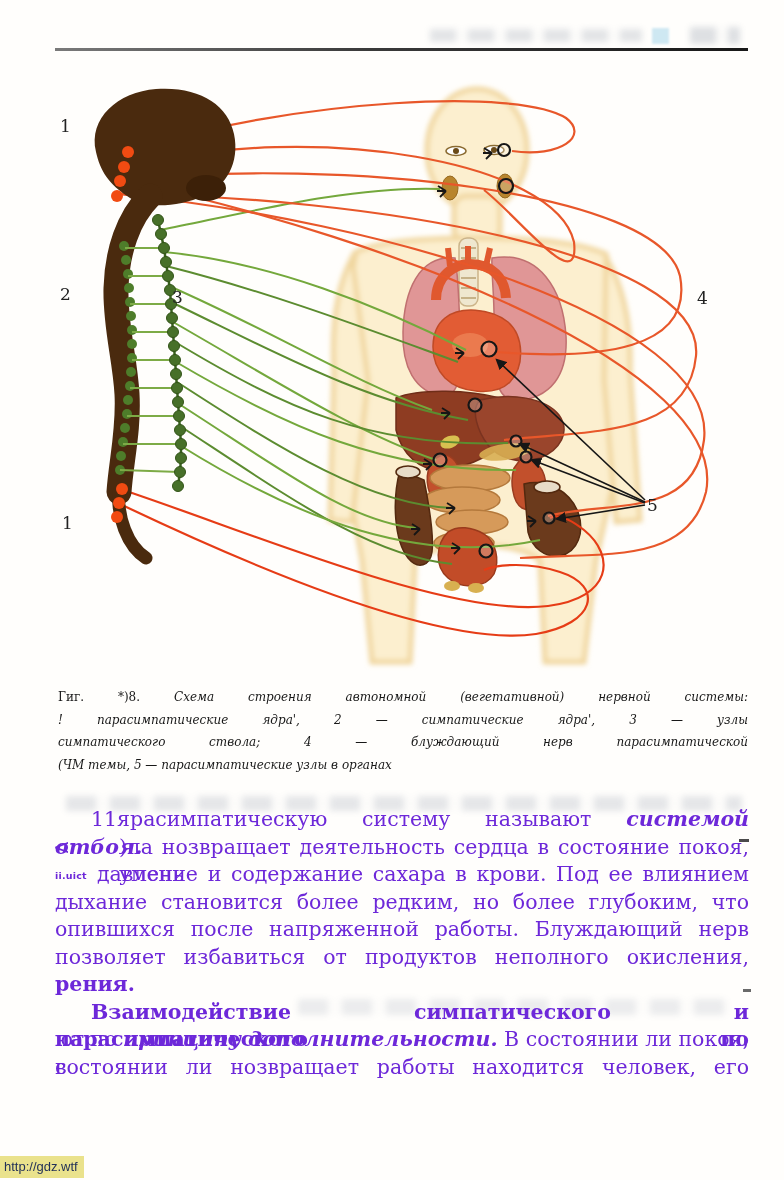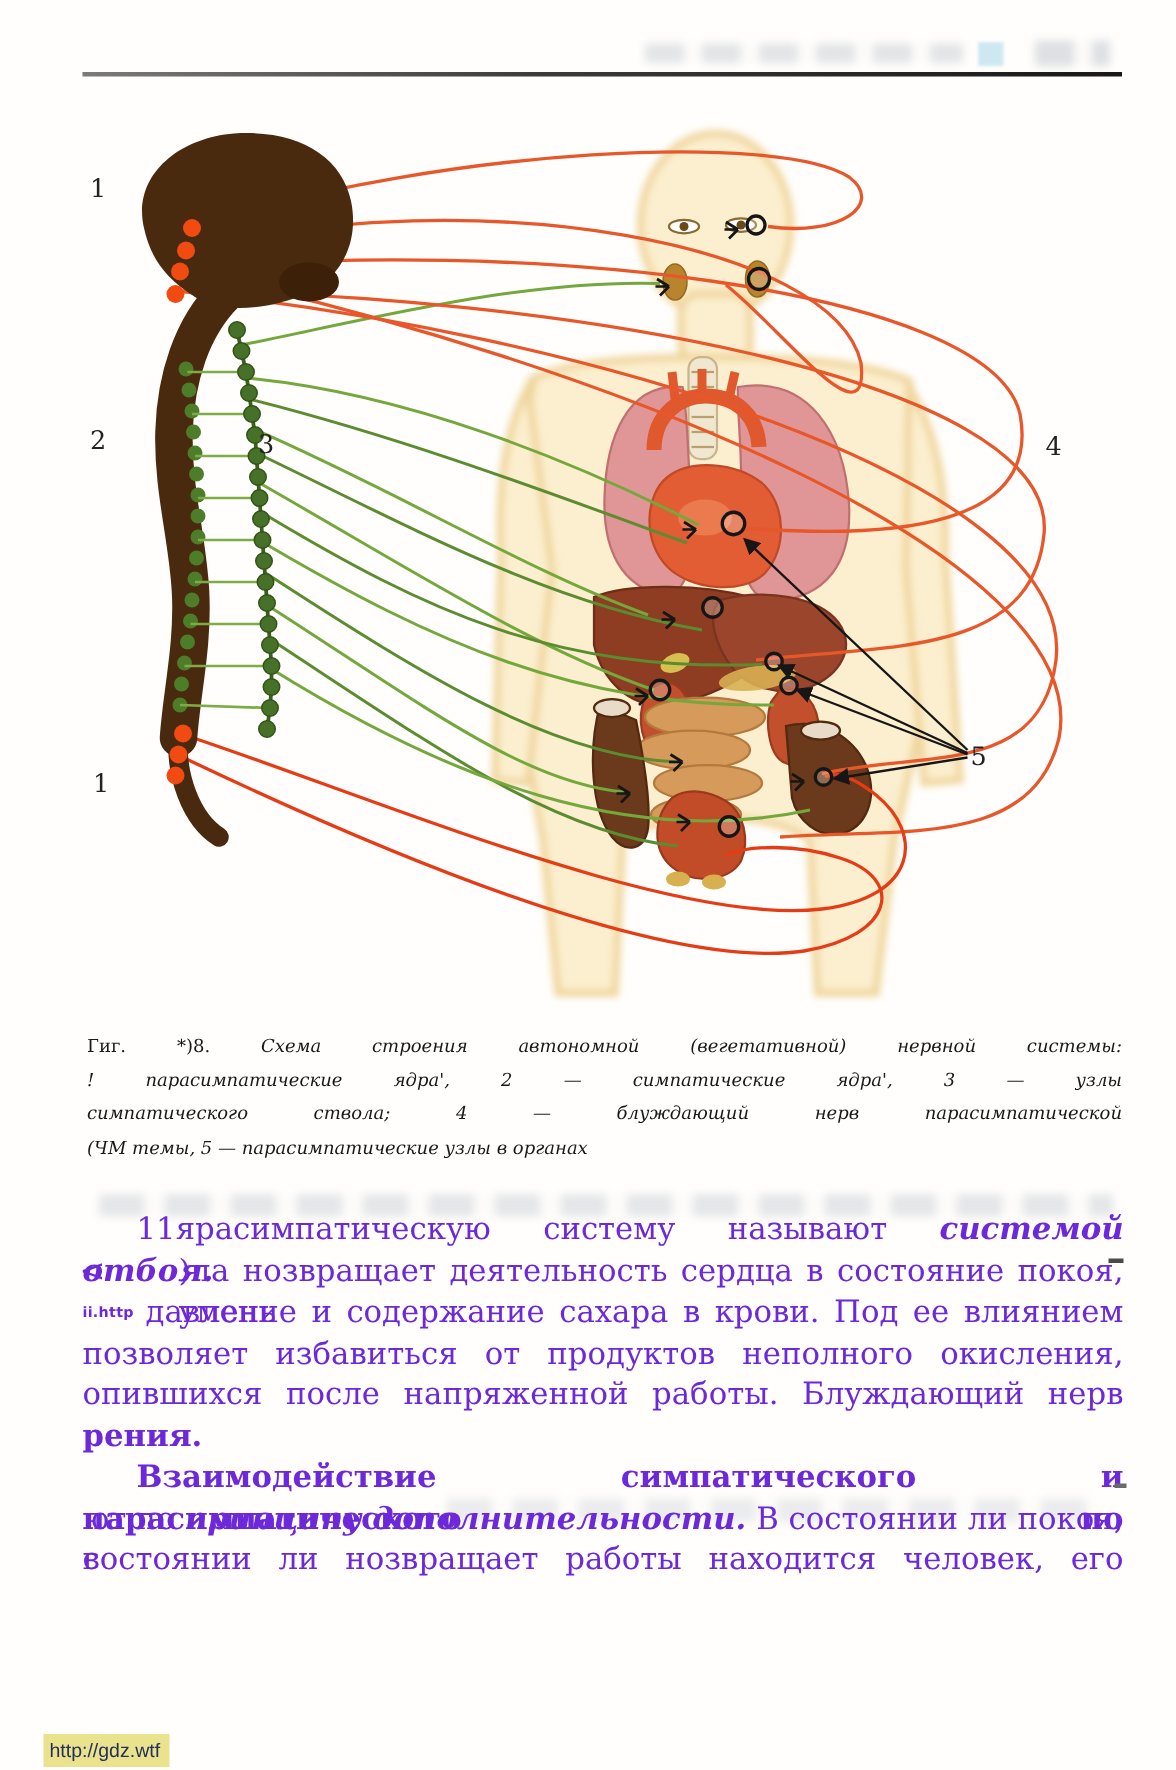--- a/index.html
+++ b/index.html
@@ -41,21 +41,21 @@
   .b{font-weight:bold;}
   .bi{font-weight:bold;font-style:italic;}
   .lt{position:absolute;left:-2px;top:0;text-indent:0;}
   .note{position:absolute;left:0;top:9px;font:bold 9.5px "DejaVu Sans",sans-serif;letter-spacing:.2px;}
 
   .dash{position:absolute;background:#4a4a4a;height:2.5px;}
   .d1{left:739px;top:839px;width:10px;}
   .d2{left:743px;top:989px;width:8px;background:#6a6a6a;}
 
   .watermark{position:absolute;left:0;top:1156px;background:#eae28c;color:#233158;
-    font:13px "Liberation Sans",sans-serif;padding:3px 6px 4px 4px;margin-left:29px;}
+    font:13px "Liberation Sans",sans-serif;padding:3px 6px 4px 4px;}
 </style>
 </head>
 <body>
 
 <div class="page">
 
   <div class="hdr-smudge hs1"></div>
   <div class="hdr-sq"></div>
   <div class="hdr-smudge hs2"></div>
   <div class="rule"></div>
@@ -295,23 +295,24 @@
     <div class="cl">симпатического ствола; 4 — блуждающий нерв парасимпатической</div>
     <div class="cl last">(ЧМ темы, 5 — парасимпатические узлы в органах</div>
   </div>
 
   <div class="ghost g1"></div>
   <div class="ghost g2"></div>
 
   <div class="bodytext">
     <div class="ln ind nl"><span>11ярасимпатическую систему называют </span><span class="bi">системой отбоя.</span></div>
     <div class="ln pad64"><span class="lt">&lt;</span><span>)па нозвращает деятельность сердца в состояние покоя, умень</span></div>
-    <div class="ln pad42"><span class="note">ii.http</span><span>давление и содержание сахара в крови. Под ее влиянием</span></div>
+    <div class="ln pad42"><span class="note">ii.uict</span><span>давление и содержание сахара в крови. Под ее влиянием</span></div>
+    <div class="ln">дыхание становится более редким, но более глубоким, что</div>
+    <div class="ln">опившихся после напряженной работы. Блуждающий нерв</div>
     <div class="ln">позволяет избавиться от продуктов неполного окисления,</div>
-    <div class="ln">опившихся после напряженной работы. Блуждающий нерв</div>
     <div class="ln nl b">рения.</div>
     <div class="ln ind b">Взаимодействие симпатического и парасимпатического по</div>
     <div class="ln"><span>ют по </span><span class="bi">принципу дополнительности.</span><span> В состоянии ли покоя, в</span></div>
     <div class="ln">состоянии ли нозвращает работы находится человек, его</div>
   </div>
 
   <div class="dash d1"></div>
   <div class="dash d2"></div>
 
   <div class="watermark">http://gdz.wtf</div>

